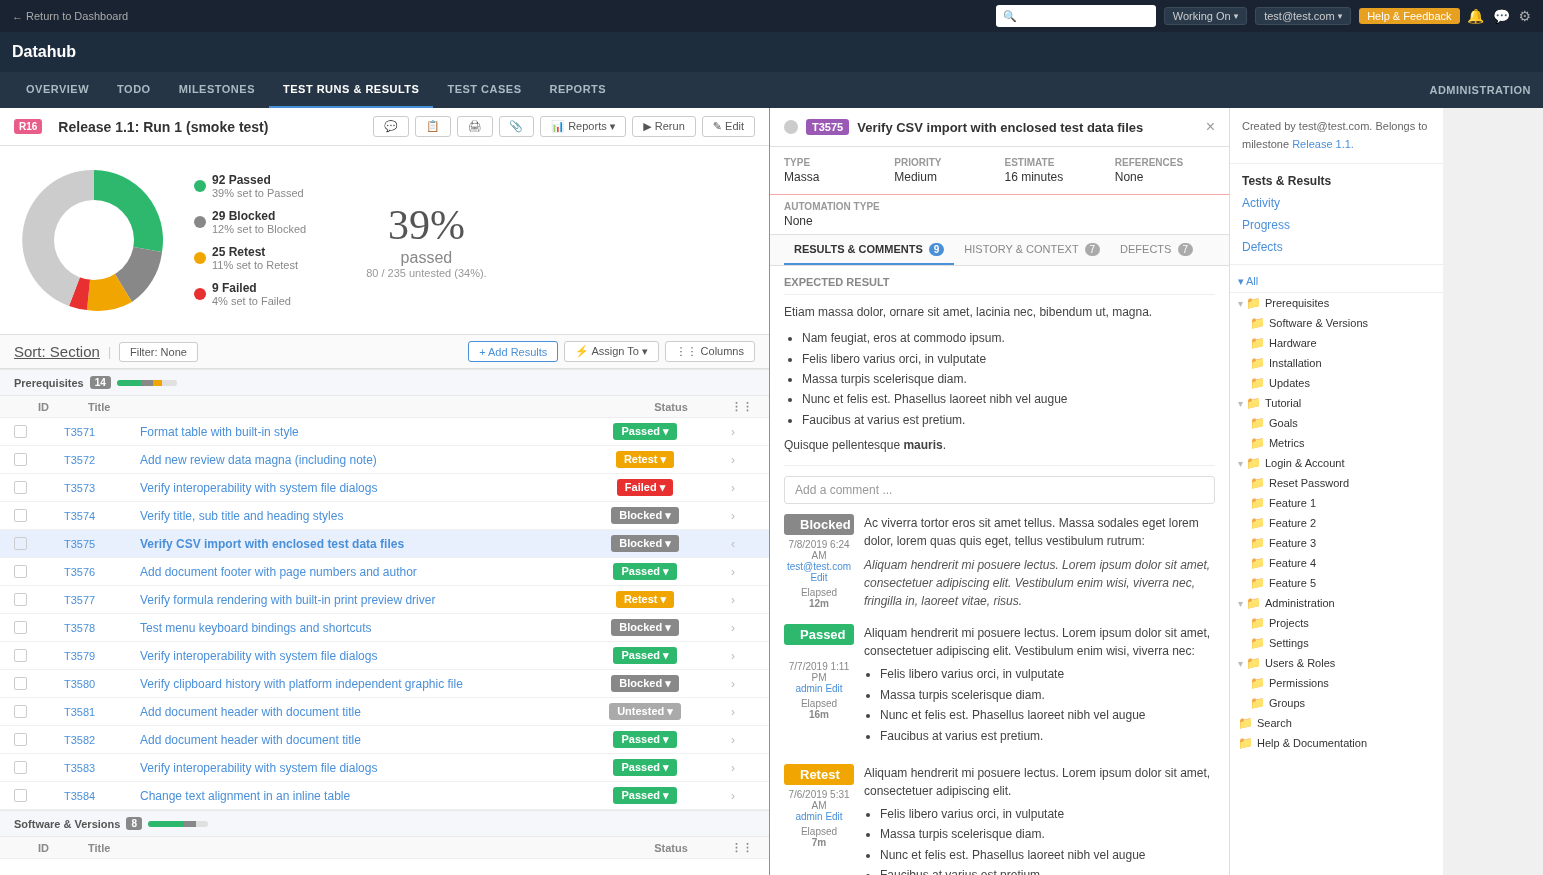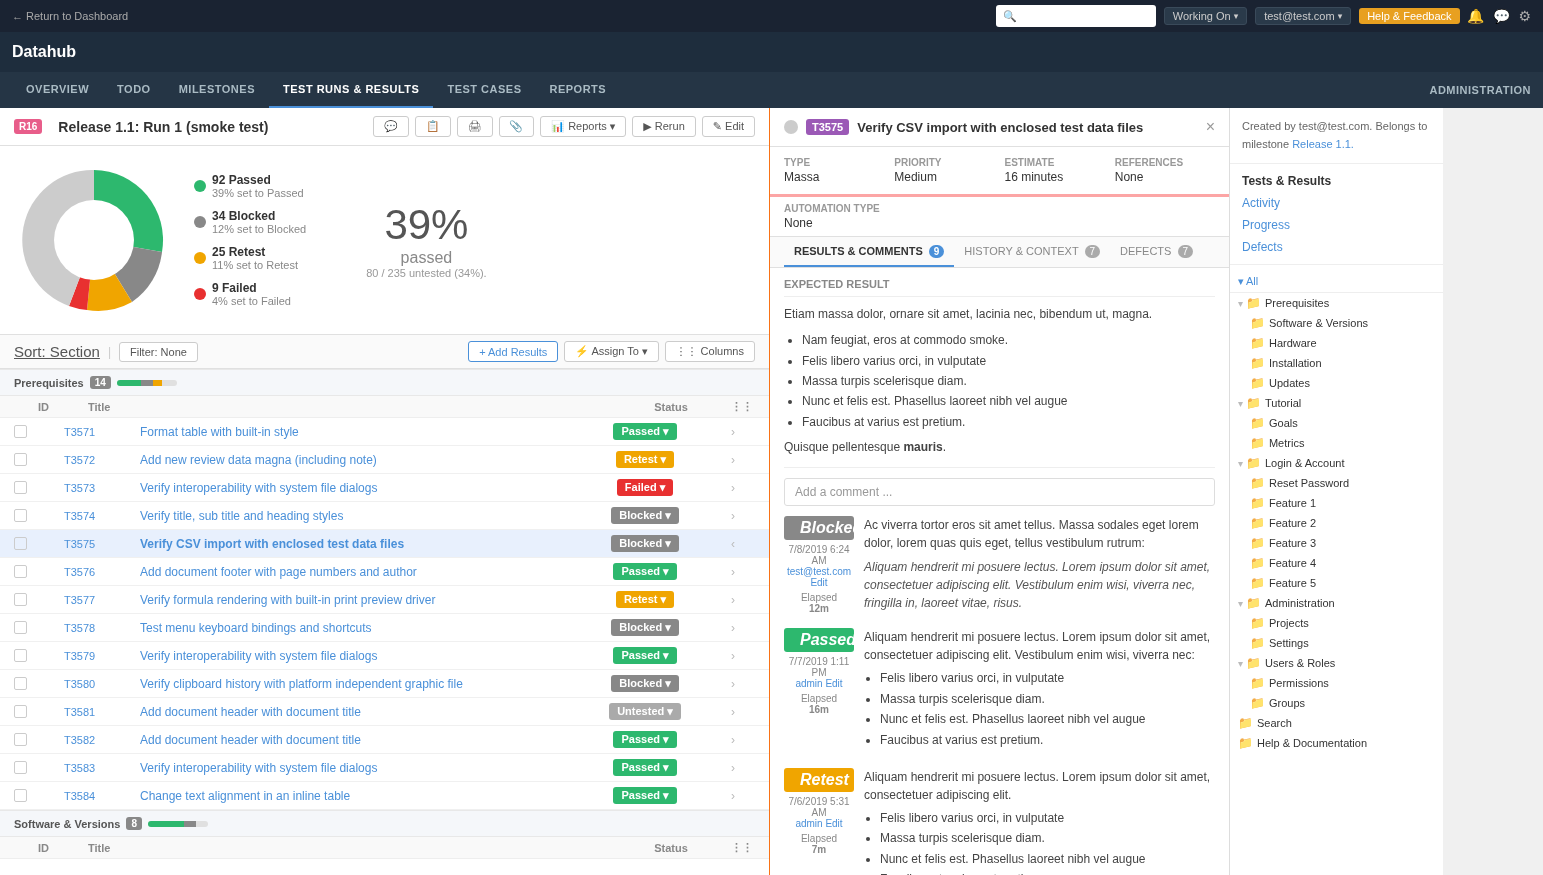--- a/index.html
+++ b/index.html
@@ -41,21 +41,21 @@
     .run-action-btn { background: #fff; border: 1px solid #ccc; border-radius: 3px; padding: 3px 10px; font-size: 11px; cursor: pointer; display: flex; align-items: center; gap: 4px; color: #555; }
 
     
     .summary-section { display: flex; padding: 14px; align-items: center; gap: 20px; border-bottom: 1px solid #e0e0e0; }
     .pie-chart-container { position: relative; width: 160px; height: 160px; flex-shrink: 0; }
     .legend { display: flex; flex-direction: column; gap: 10px; }
     .legend-item { display: flex; align-items: center; gap: 6px; font-size: 12px; }
     .legend-dot { width: 12px; height: 12px; border-radius: 50%; flex-shrink: 0; }
     .legend-sub { color: #888; font-size: 11px; }
     .pass-pct { margin-left: 40px; text-align: center; }
-    .pct-number { font-size: 42px; font-weight: 300; color: #555; }
+    .pct-number { font-size: 42px; font-weight: 300; color: #555; font-family: Liberation Serif, serif; }
     .pct-word { font-size: 16px; color: #888; display: block; }
     .pct-sub { font-size: 11px; color: #999; }
 
     
     .toolbar { display: flex; align-items: center; gap: 8px; padding: 6px 14px; border-bottom: 1px solid #e0e0e0; background: #fafafa; }
     .sort-btn { font-size: 15px; color: #555; background: none; border: none; cursor: pointer; text-decoration: underline; }
     .filter-btn { background: #fff; border: 1px solid #ccc; border-radius: 3px; padding: 3px 10px; font-size: 11px; cursor: pointer; color: #555; }
     .toolbar-right { margin-left: auto; display: flex; gap: 6px; }
     .add-results-btn { background: #fff; border: 1px solid #4a90d9; color: #4a90d9; border-radius: 3px; padding: 3px 10px; font-size: 11px; cursor: pointer; }
     .assign-btn { background: #fff; border: 1px solid #ccc; border-radius: 3px; padding: 3px 10px; font-size: 11px; cursor: pointer; color: #555; display: flex; align-items: center; gap: 3px; }
@@ -90,21 +90,21 @@
     .chevron-left { color: #bbb; font-size: 12px; cursor: pointer; }
 
     
     .right-panel { flex: 0 0 460px; background: #fff; border-right: 1px solid #ddd; display: flex; flex-direction: column; overflow: hidden; }
     .detail-header { display: flex; align-items: center; padding: 10px 14px; border-bottom: 1px solid #e0e0e0; gap: 8px; }
     .detail-status-dot { width: 14px; height: 14px; border-radius: 50%; background: #ccc; flex-shrink: 0; }
     .detail-id-badge { background: #9b59b6; color: #fff; font-size: 11px; font-weight: 700; border-radius: 3px; padding: 2px 6px; }
     .detail-title { font-size: 13px; font-weight: 600; color: #333; flex: 1; }
     .close-btn { color: #999; cursor: pointer; font-size: 16px; }
 
-    .detail-meta { padding: 10px 14px; display: grid; grid-template-columns: 1fr 1fr 1fr 1fr; gap: 10px; border-bottom: 3px solid #fca5a5; }
+    .detail-meta { padding: 10px 14px; display: grid; grid-template-columns: 1fr 1fr 1fr 1fr; gap: 10px; border-bottom: 1px solid #fca5a5; }
     .meta-item .label { font-size: 10px; color: #999; font-weight: 600; text-transform: uppercase; }
     .meta-item .value { font-size: 12px; color: #333; margin-top: 2px; }
 
     .detail-meta2 { padding: 6px 14px; border-bottom: 1px solid #e0e0e0; }
     .meta2-label { font-size: 10px; color: #999; font-weight: 600; text-transform: uppercase; }
     .meta2-value { font-size: 12px; color: #333; margin-top: 2px; }
 
     .detail-nav { display: flex; gap: 0; padding: 0 14px; border-bottom: 1px solid #e0e0e0; background: #fafafa; }
     .detail-nav-item { font-size: 11px; color: #888; padding: 8px 10px; cursor: pointer; border-bottom: 2px solid transparent; }
     .detail-nav-item.active { color: #333; font-weight: 600; border-bottom: 2px solid #4a90d9; }
@@ -113,21 +113,21 @@
     .detail-body { flex: 1; overflow-y: auto; padding: 10px 14px; }
     .expected-result-title { font-size: 11px; font-weight: 700; color: #888; text-transform: uppercase; margin-bottom: 8px; border-bottom: 1px solid #eee; padding-bottom: 6px; }
     .expected-text { font-size: 12px; color: #444; line-height: 1.6; }
     .expected-list { margin: 6px 0 6px 18px; }
     .expected-list li { font-size: 12px; color: #444; line-height: 1.7; }
 
     .comment-box { border: 1px solid #ddd; border-radius: 3px; padding: 6px 10px; font-size: 12px; color: #999; margin-bottom: 10px; }
 
     .result-entry { margin-bottom: 14px; display: flex; gap: 10px; }
     .result-badge-col { flex-shrink: 0; width: 70px; }
-    .result-badge-box { border-radius: 3px; padding: 3px 16px; font-size: 16px; font-weight: 700; text-align: center; font-style: italic; }
+    .result-badge-box { border-radius: 3px; padding: 3px 16px; font-size: 13px; font-weight: 700; text-align: center; }
     .rb-blocked { background: #888; color: #fff; }
     .rb-passed { background: #2db86e; color: #fff; }
     .rb-retest { background: #f0a500; color: #fff; }
     .result-content { flex: 1; }
     .result-text { font-size: 12px; color: #444; line-height: 1.5; }
     .result-text em { font-style: italic; color: #555; }
     .result-list { margin: 4px 0 4px 16px; }
     .result-list li { font-size: 12px; color: #444; line-height: 1.7; }
 
     
@@ -231,21 +231,21 @@
         <div class="legend-item">
           <div class="legend-dot" style="background:#2db86e"></div>
           <div>
             <div><strong>92 Passed</strong></div>
             <div class="legend-sub">39% set to Passed</div>
           </div>
         </div>
         <div class="legend-item">
           <div class="legend-dot" style="background:#888"></div>
           <div>
-            <div><strong>34 Blocked</strong></div>
+            <div><strong>29 Blocked</strong></div>
             <div class="legend-sub">12% set to Blocked</div>
           </div>
         </div>
         <div class="legend-item">
           <div class="legend-dot" style="background:#f0a500"></div>
           <div>
             <div><strong>25 Retest</strong></div>
             <div class="legend-sub">11% set to Retest</div>
           </div>
         </div>
@@ -498,21 +498,21 @@
       <div class="detail-nav-item">
         DEFECTS <span class="detail-nav-badge" style="background:#aaa">7</span>
       </div>
     </div>
 
     <div class="detail-body">
 
       <div class="expected-result-title">Expected Result</div>
       <div class="expected-text">Etiam massa dolor, ornare sit amet, lacinia nec, bibendum ut, magna.</div>
       <ul class="expected-list">
-        <li>Nam feugiat, eros at commodo smoke.</li>
+        <li>Nam feugiat, eros at commodo ipsum.</li>
         <li>Felis libero varius orci, in vulputate</li>
         <li>Massa turpis scelerisque diam.</li>
         <li>Nunc et felis est. Phasellus laoreet nibh vel augue</li>
         <li>Faucibus at varius est pretium.</li>
       </ul>
       <div class="expected-text">Quisque pellentesque <strong>mauris</strong>.</div>
 
       <div style="border-top:1px solid #eee;margin:10px 0"></div>
 
       <div class="comment-box">Add a comment ...</div>
@@ -526,21 +526,21 @@
         </div>
         <div class="result-content">
           <div class="result-text">Ac viverra tortor eros sit amet tellus. Massa sodales eget lorem dolor, lorem quas quis eget, tellus vestibulum rutrum:</div>
           <div class="result-text" style="margin-top:6px"><em>Aliquam hendrerit mi posuere lectus. Lorem ipsum dolor sit amet, consectetuer adipiscing elit. Vestibulum enim wisi, viverra nec, fringilla in, laoreet vitae, risus.</em></div>
         </div>
       </div>
 
       <div class="result-entry">
         <div class="result-badge-col">
           <div class="result-badge-box rb-passed">Passed</div>
-          <div style="font-size:10px;color:#888;margin-top:4px;text-align:center">7/7/2019 1:11 PM</div>
+          <div style="font-size:10px;color:#888;margin-top:16px;text-align:center">7/7/2019 1:11 PM</div>
           <div style="font-size:10px;color:#4a90d9;text-align:center">admin <a href="#" style="color:#4a90d9;text-decoration:none">Edit</a></div>
           <div style="font-size:10px;color:#888;margin-top:4px;text-align:center">Elapsed<br><strong>16m</strong></div>
         </div>
         <div class="result-content">
           <div class="result-text">Aliquam hendrerit mi posuere lectus. Lorem ipsum dolor sit amet, consectetuer adipiscing elit. Vestibulum enim wisi, viverra nec:</div>
           <ul class="result-list">
             <li>Felis libero varius orci, in vulputate</li>
             <li>Massa turpis scelerisque diam.</li>
             <li>Nunc et felis est. Phasellus laoreet nibh vel augue</li>
             <li>Faucibus at varius est pretium.</li>

